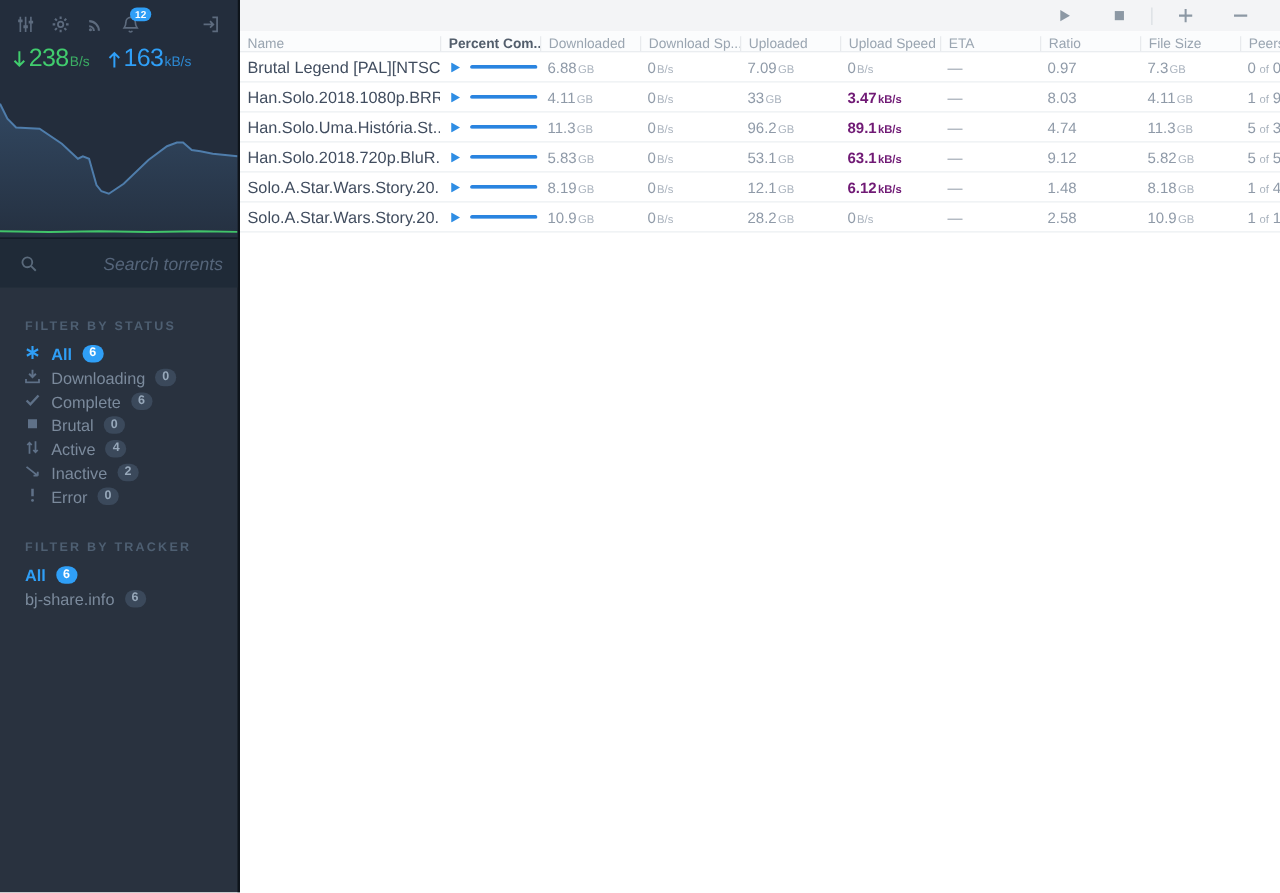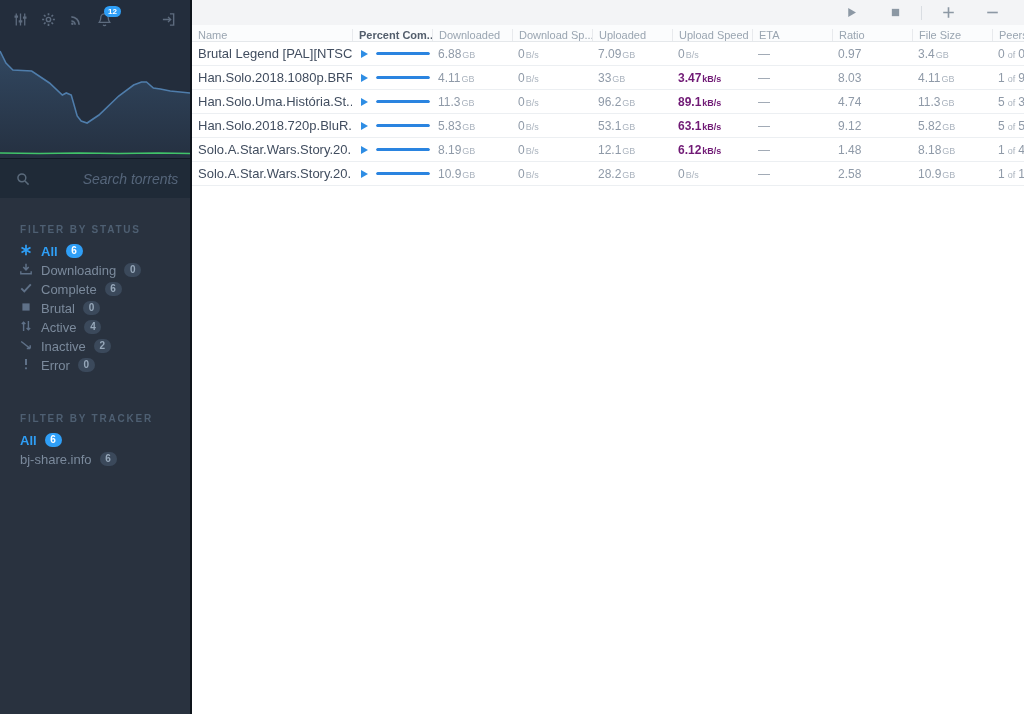--- a/index.html
+++ b/index.html
@@ -25,21 +25,21 @@
   .graph { height:130px; }
   .graph svg { display:block; width:100%; height:130px; }
 
   .searchbox { height:40px; background:#1f2a37; border-top:1px solid #121a24; display:flex; align-items:center; padding:0 12px 0 16px; }
   .searchbox svg { width:14px; height:14px; color:#5a6a7b; flex:none; }
   .searchbox input { flex:1; margin-left:10px; background:transparent; border:none; outline:none; color:#aebccb; font-size:14px; font-family:Liberation Sans, sans-serif;text-align:center; }
   .searchbox input::placeholder { color:#55657a; font-style:italic; }
 
   .filters { padding:26px 10px 0 20px; }
   .filter-title { font-size:10px; font-weight:700; letter-spacing:1.8px; color:#4e5f72; margin-bottom:9px; }
-  .filter-section + .filter-section { margin-top:36px; }
+  .filter-section + .filter-section { margin-top:24px; }
   .filter-item { display:flex; align-items:flex-start; height:19px; font-size:13px; color:#7b8a9c; cursor:pointer; }
   .fi-icon { width:12px; height:12px; margin-right:9px; color:#5f7188; display:flex; align-items:center; justify-content:center; }
   .fi-icon svg { width:12px; height:12px; display:block; }
   .filter-item.active { color:#2f9ff7; font-weight:700; }
   .filter-item.active .fi-icon { color:#2f9ff7; }
   .badge { margin-left:8px; background:#3b495b; color:#97a8ba; border-radius:9px; font-size:10px; font-weight:700; line-height:12px; padding:1px 5px; min-width:17px; text-align:center; }
   .filter-item.active .badge { background:#2f9ff7; color:#fff; }
 
   
   .main { flex:1; background:#fff; display:flex; flex-direction:column; overflow:hidden; }
@@ -107,20 +107,36 @@
           <span class="nbadge">12</span>
         </span>
         <span class="sb-icon last">
           <svg viewBox="0 0 16 16" fill="none" stroke="currentColor" stroke-width="1.5">
               <path d="M9.5 2h4v12h-4"></path>
               <path d="M2 8h8M7.5 5.2L10.3 8l-2.8 2.8"></path>
             </svg>
         </span>
       </div>
 
+      <div class="speeds">
+        <div class="speed down">
+          <svg viewBox="0 0 11 15" fill="none" stroke="currentColor" stroke-width="1.6">
+              <path d="M5.5 1v11M1.6 8.6l3.9 3.9 3.9-3.9"></path>
+            </svg>
+          <span class="speed-num">238</span>
+          <span class="speed-unit">B/s</span>
+        </div>
+        <div class="speed up">
+          <svg viewBox="0 0 11 15" fill="none" stroke="currentColor" stroke-width="1.6">
+              <path d="M5.5 14V3M1.6 6.4L5.5 2.5l3.9 3.9"></path>
+            </svg>
+          <span class="speed-num">163</span>
+          <span class="speed-unit">kB/s</span>
+        </div>
+      </div>
 
       <div class="graph">
         <svg id="graph-svg" viewBox="0 0 192 130" preserveAspectRatio="none">
             <defs>
               <linearGradient id="gfill" x1="0" y1="0" x2="0" y2="1">
                 <stop offset="0" stop-color="#4f7dab" stop-opacity="0.33"></stop>
                 <stop offset="1" stop-color="#4f7dab" stop-opacity="0.04"></stop>
               </linearGradient>
             </defs>
             <path d="M0 23 L6 35 L13 42 L32 43 L50 55 L63 67 L67 65 L72 67 L78 88 L82 93 L88 95 L100 87 L120 68 L135 57 L143 54 L148 54 L155 60 L162 61 L172 63 L182 64 L192 65 L192 130 L0 130 Z" fill="url(#gfill)"></path>
@@ -290,21 +306,21 @@
             <span class="pbar">
               <span class="pfill" style="width:100%"></span>
             </span>
           </div>
           <div class="td col-downloaded"><span class="num">6.88</span><span class="unit">GB</span></div>
           <div class="td col-downloadSpeed"><span class="num">0</span><span class="unit">B/s</span></div>
           <div class="td col-uploaded"><span class="num">7.09</span><span class="unit">GB</span></div>
           <div class="td col-uploadSpeed"><span class="num">0</span><span class="unit">B/s</span></div>
           <div class="td col-eta">—</div>
           <div class="td col-ratio">0.97</div>
-          <div class="td col-fileSize"><span class="num">3.4</span><span class="unit">GB</span></div>
+          <div class="td col-fileSize"><span class="num">7.3</span><span class="unit">GB</span></div>
           <div class="td col-peers"><span class="num">0</span><span class="unit">of</span><span class="num">0</span></div>
         </div>
         <div class="trow">
           <div class="td col-name">Han.Solo.2018.1080p.BRR...</div>
           <div class="td col-percent">
             <span class="state-tri"></span>
             <span class="pbar">
               <span class="pfill" style="width:100%"></span>
             </span>
           </div>

